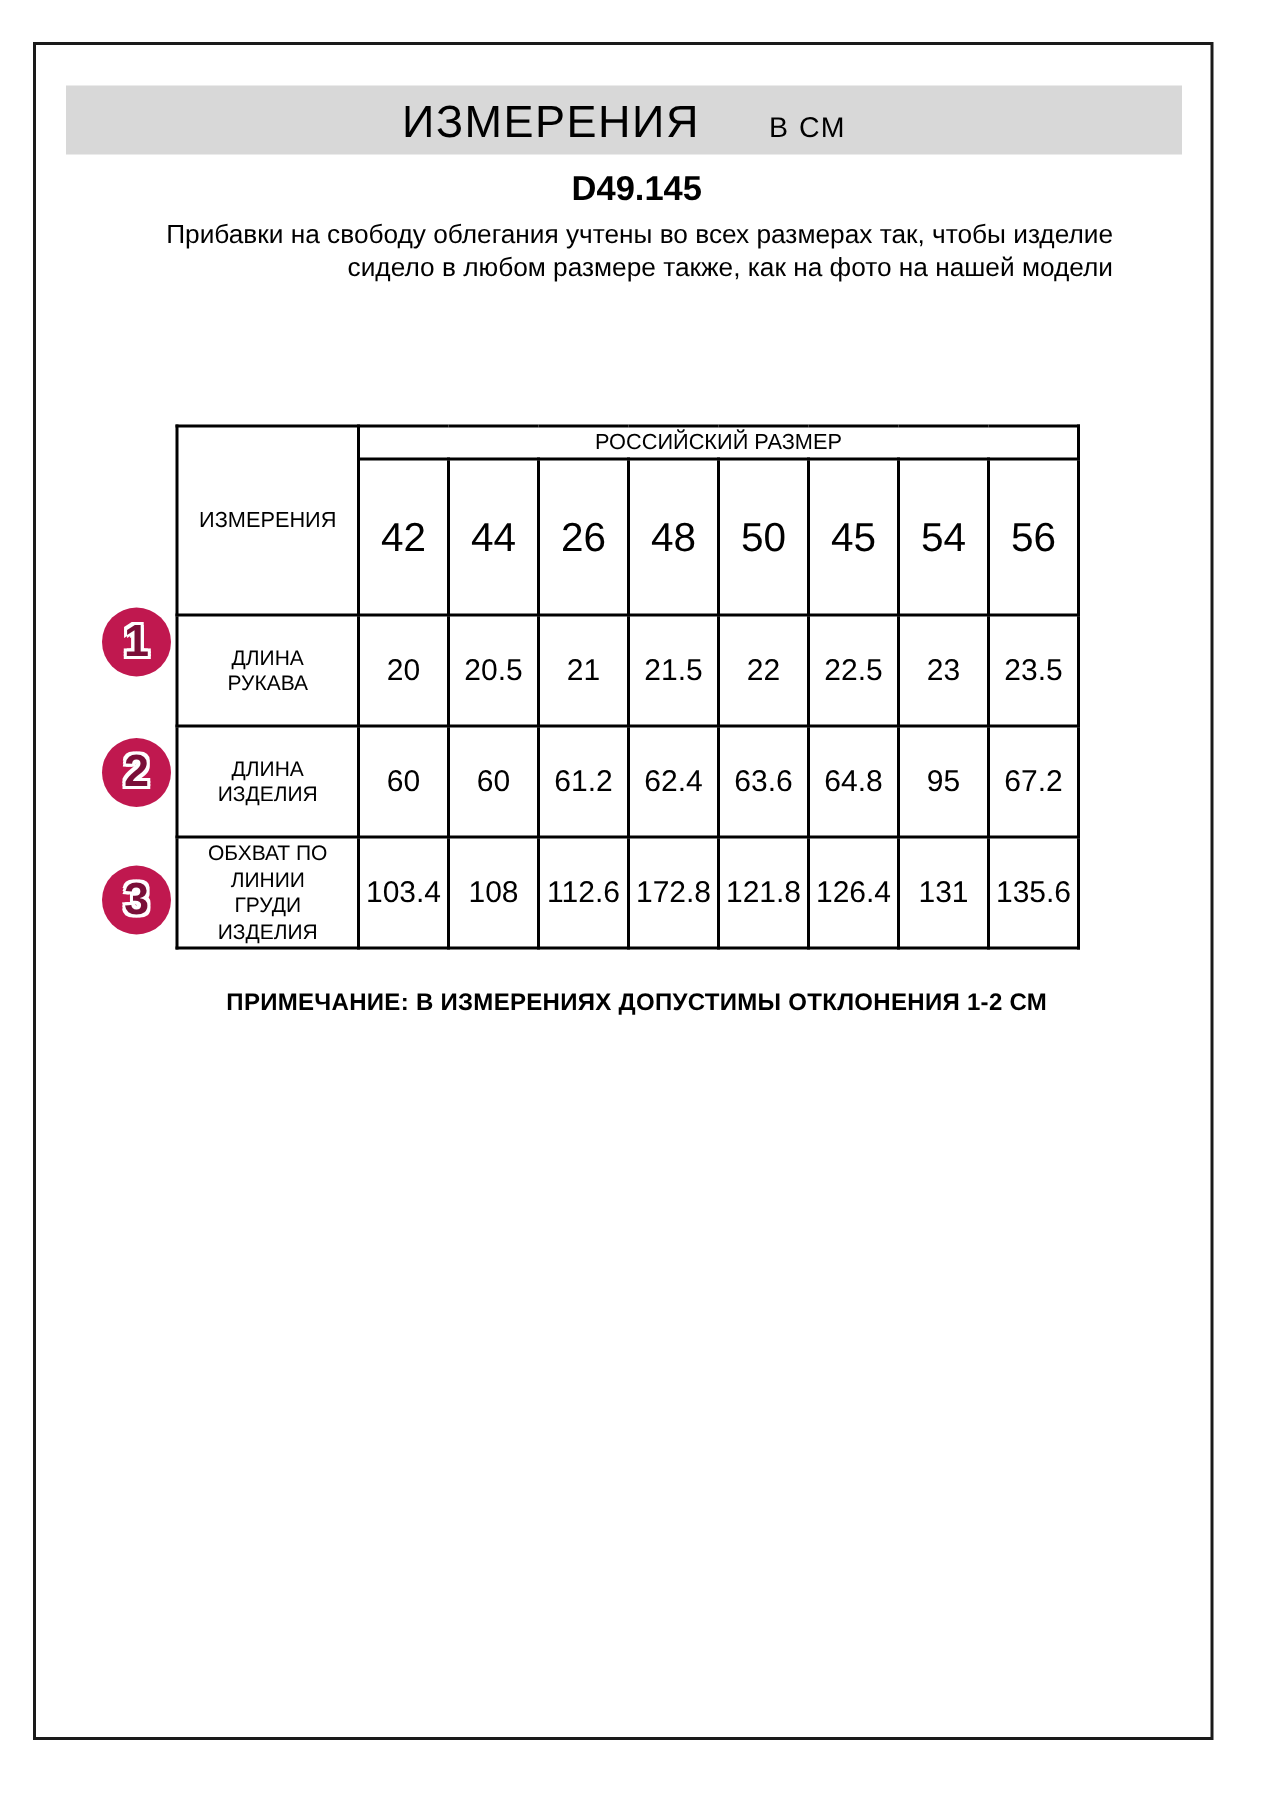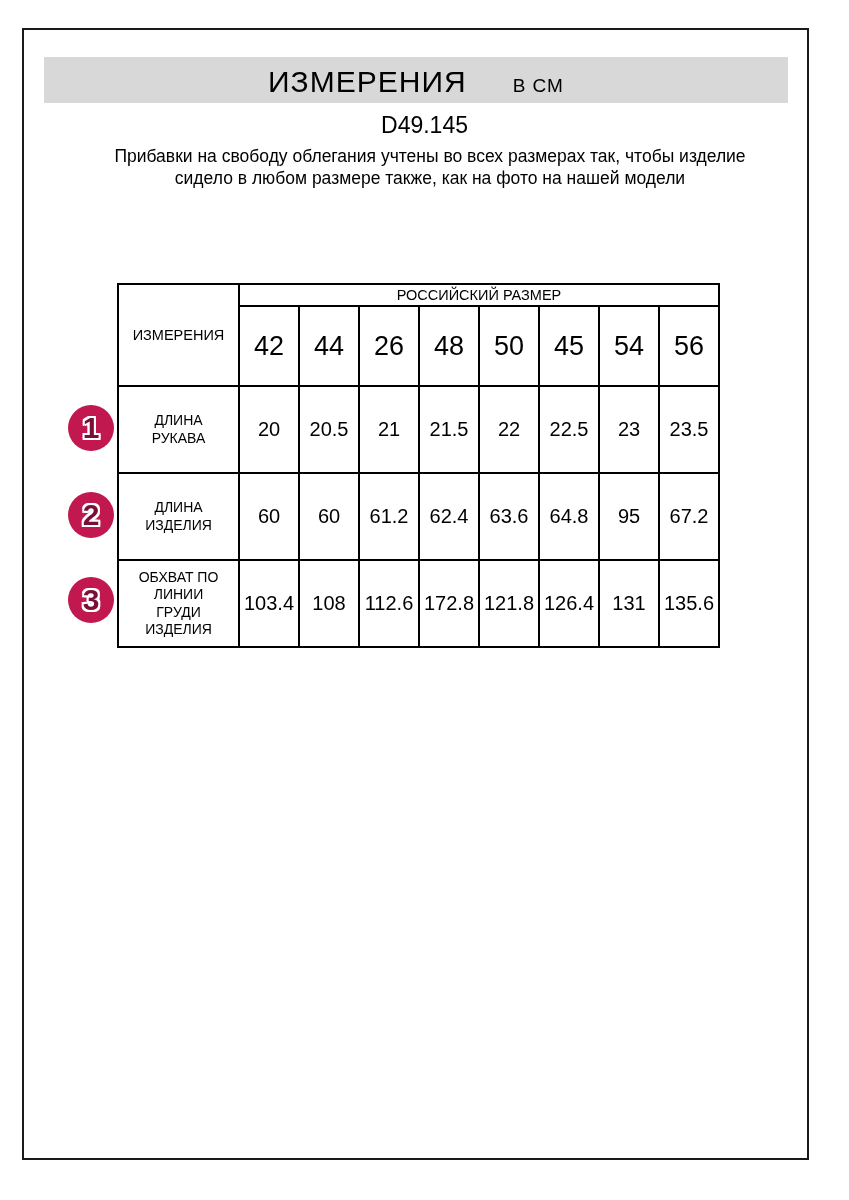--- a/index.html
+++ b/index.html
@@ -18,34 +18,34 @@
 
   .header-bar { position:absolute; left:44px; top:57px; width:744px; height:46px;
     background:var(--header_bar_bg);
     display:flex; align-items:baseline; justify-content:center; gap:46px;
     padding-top:8px; }
   .title-main { font-size:30px; font-weight:400; letter-spacing:1px; }
   .title-bold { font-size:30px; font-weight:700; letter-spacing:1px; }
   .title-unit { font-size:19px; font-weight:400; letter-spacing:1px; }
 
   .product-code { position:absolute; left:0; top:112px; width:849px;
-    text-align:center; font-size:23px; font-weight:400; }
-  .description { position:absolute; left:100px; top:145px; width:660px;
-    text-align:center; font-size:17.5px; line-height:1.27; }
+    text-align:center; font-size:23px; font-weight:700; }
+  .description { position:absolute; left:82px; top:145px; width:660px;
+    text-align:right; font-size:17.5px; line-height:1.27; }
 
   .size-table { position:absolute; left:117px; top:283px;
     border-collapse:collapse; table-layout:fixed; }
   .size-table th, .size-table td { border:2px solid #000; text-align:center;
     vertical-align:middle; background:#fff; font-weight:400; }
   .col-label { width:121px; }
   .col-size  { width:60px; }
   .corner-cell { font-size:14.5px; }
   .group-header-cell { height:22px; font-size:14.5px; }
-  .size-cell { height:80px; font-size:27px; font-weight:700; }
-  .row-label-cell { height:87px; font-size:14px; line-height:1.25; padding:0 18px; }
+  .size-cell { height:104px; font-size:27px; font-weight:700; }
+  .row-label-cell { height:74px; font-size:14px; line-height:1.25; padding:0 18px; }
   .value-cell { font-size:20px; }
 
   .badge { position:absolute; left:68px; width:46px; height:46px;
     border-radius:50%; background:var(--badge);
     display:flex; align-items:center; justify-content:center;
     font-size:30px; font-weight:700; color:var(--badge_digit);
     text-shadow:-2px -2px 0 #fff, 2px -2px 0 #fff, -2px 2px 0 #fff,
       2px 2px 0 #fff, 0 -2px 0 #fff, 0 2px 0 #fff, -2px 0 0 #fff, 2px 0 0 #fff; }
   .badge-1 { top:405px; }
   .badge-2 { top:492px; }
@@ -129,13 +129,14 @@
         <td class="value-cell">131</td>
         <td class="value-cell">135.6</td>
       </tr>
     </tbody>
   </table>
 
   <div class="badge badge-1">1</div>
   <div class="badge badge-2">2</div>
   <div class="badge badge-3">3</div>
 
+  <div class="note">ПРИМЕЧАНИЕ: В ИЗМЕРЕНИЯХ ДОПУСТИМЫ ОТКЛОНЕНИЯ 1-2 СМ</div>
 </div>
 
 </body></html>

